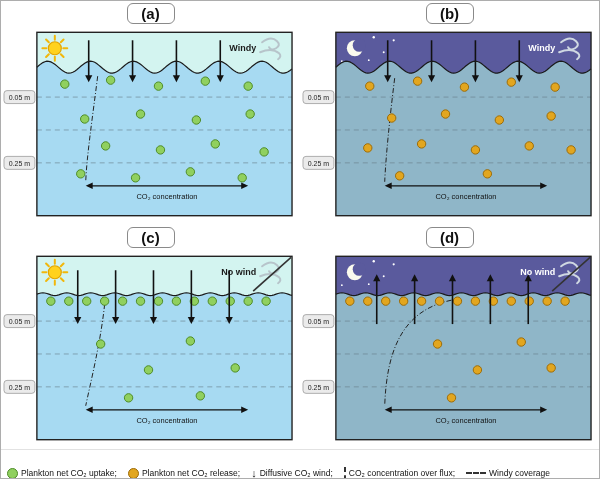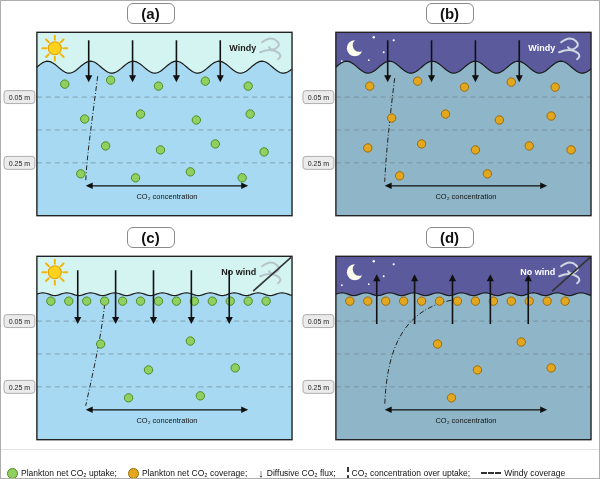--- a/index.html
+++ b/index.html
@@ -267,28 +267,28 @@
 
   </div>
 
   <div class="legend">
     <span class="legend-item">
       <span class="sym sym-dot green"></span>
       <span>Plankton net CO₂ uptake;</span>
     </span>
     <span class="legend-item">
       <span class="sym sym-dot orange"></span>
-      <span>Plankton net CO₂ coverage;</span>
+      <span>Plankton net CO₂ release;</span>
     </span>
     <span class="legend-item">
       <span class="sym sym-arrow">↓</span>
-      <span>Diffusive CO₂ flux;</span>
+      <span>Diffusive CO₂ wind;</span>
     </span>
     <span class="legend-item">
       <span class="sym sym-vdash"></span>
-      <span>CO₂ concentration over uptake;</span>
+      <span>CO₂ concentration over flux;</span>
     </span>
     <span class="legend-item">
       <span class="sym sym-hdash"></span>
       <span>Windy coverage</span>
     </span>
   </div>
 </div>
 
 </body></html>

